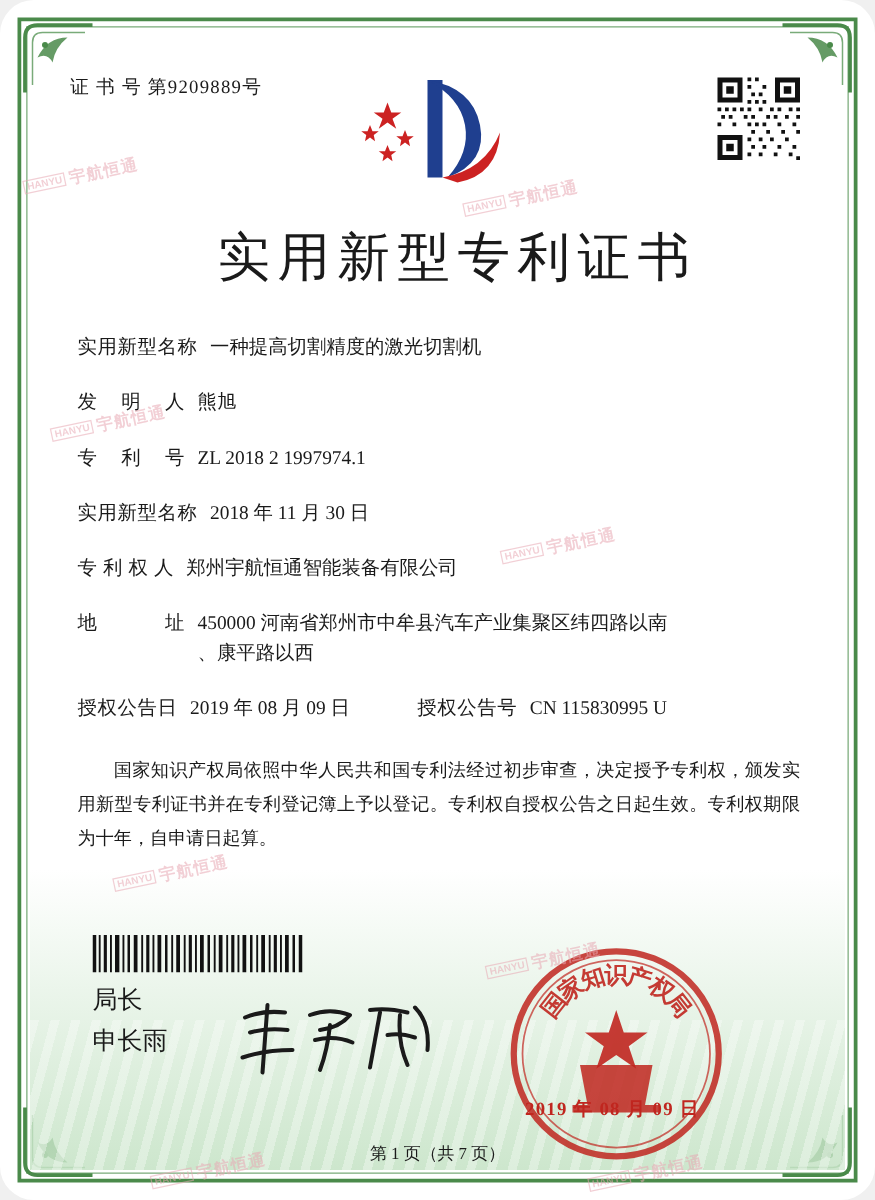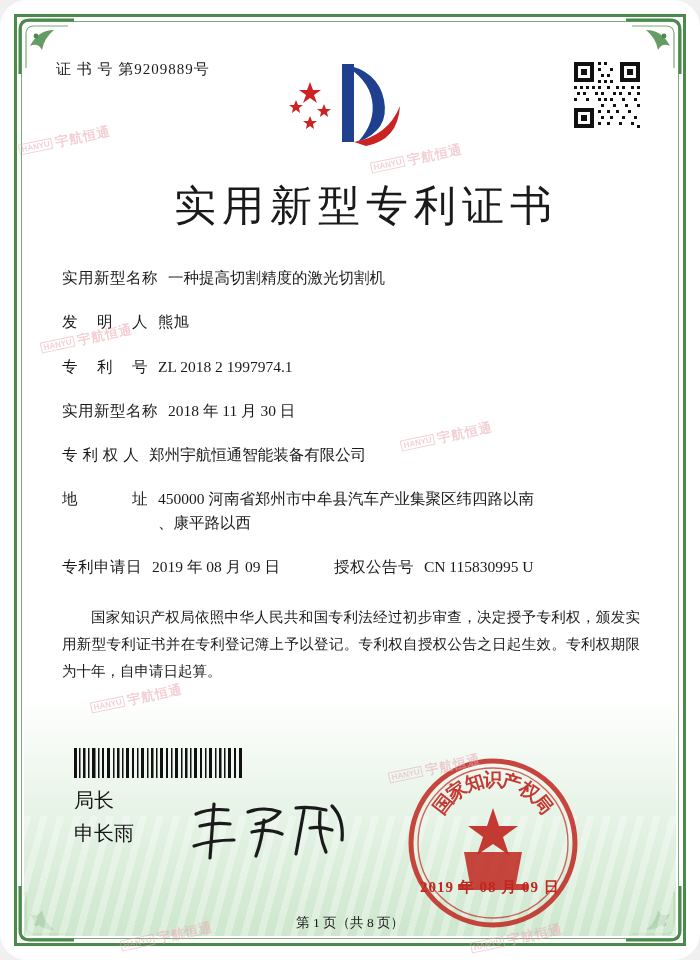--- a/index.html
+++ b/index.html
@@ -376,21 +376,21 @@
       <span class="val">郑州宇航恒通智能装备有限公司</span>
     </div>
     <div class="row wrap">
       <span class="lbl spread">地 址</span>
       <span class="val">
         <span>450000 河南省郑州市中牟县汽车产业集聚区纬四路以南</span>
         <span class="cont">、康平路以西</span>
       </span>
     </div>
     <div class="row two">
-      <span class="lbl">专利申请日</span>
+      <span class="lbl">授权公告日</span>
       <span class="val">2019 年 08 月 09 日</span>
       <span class="lbl seg2">授权公告号</span>
       <span class="val">CN 115830995 U</span>
     </div>
   </div>
 
   <div class="paras">
     <p>国家知识产权局依照中华人民共和国专利法经过初步审查，决定授予专利权，颁发实用新型专利证书并在专利登记簿上予以登记。专利权自授权公告之日起生效。专利权期限为十年，自申请日起算。</p>
   </div>
 
@@ -475,21 +475,21 @@
         <text x="87" y="30" text-anchor="middle" transform="rotate(-17 87 87)">知</text>
         <text x="87" y="30" text-anchor="middle">识</text>
         <text x="87" y="30" text-anchor="middle" transform="rotate(17 87 87)">产</text>
         <text x="87" y="30" text-anchor="middle" transform="rotate(35 87 87)">权</text>
         <text x="87" y="30" text-anchor="middle" transform="rotate(52 87 87)">局</text>
       </g>
     </svg>
   </div>
   <div class="seal-date">2019 年 08 月 09 日</div>
 
-  <div class="page-no">第 1 页（共 8 页）</div>
+  <div class="page-no">第 1 页（共 7 页）</div>
 
   <div class="wm" style="left:18px; top:132px; transform:rotate(-12deg);"><span class="tag">HANYU</span><span>宇航恒通</span></div>
   <div class="wm" style="left:370px; top:150px; transform:rotate(-12deg);"><span class="tag">HANYU</span><span>宇航恒通</span></div>
   <div class="wm" style="left:40px; top:330px; transform:rotate(-12deg);"><span class="tag">HANYU</span><span>宇航恒通</span></div>
   <div class="wm" style="left:400px; top:428px; transform:rotate(-12deg);"><span class="tag">HANYU</span><span>宇航恒通</span></div>
   <div class="wm" style="left:90px; top:690px; transform:rotate(-12deg);"><span class="tag">HANYU</span><span>宇航恒通</span></div>
   <div class="wm" style="left:388px; top:760px; transform:rotate(-12deg);"><span class="tag">HANYU</span><span>宇航恒通</span></div>
   <div class="wm" style="left:120px; top:928px; transform:rotate(-12deg);"><span class="tag">HANYU</span><span>宇航恒通</span></div>
   <div class="wm" style="left:470px; top:930px; transform:rotate(-12deg);"><span class="tag">HANYU</span><span>宇航恒通</span></div>
 

